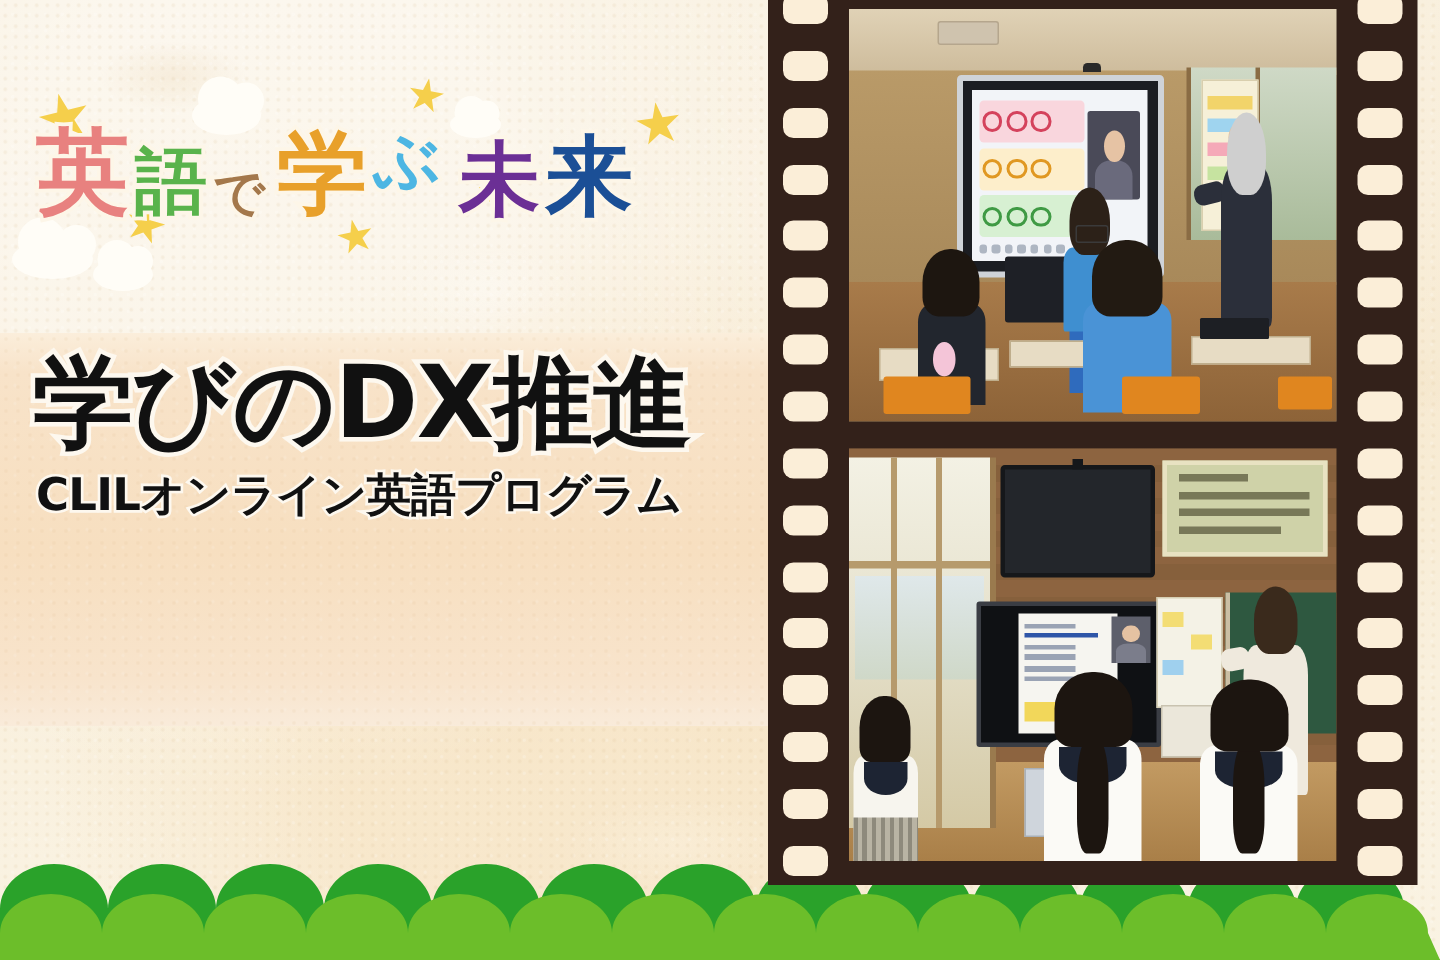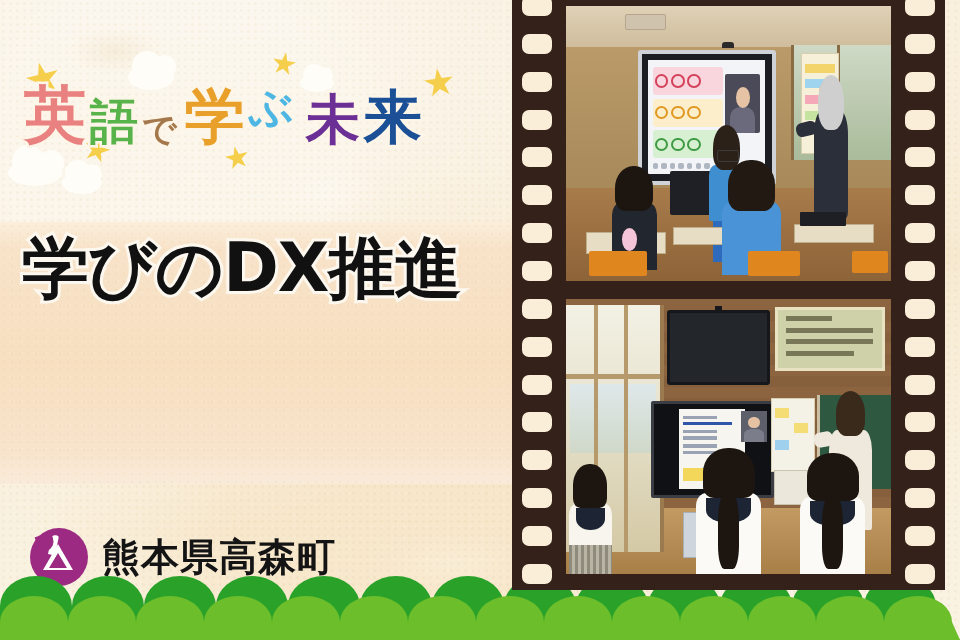--- a/index.html
+++ b/index.html
@@ -478,31 +478,24 @@
     <span class="hc-3" style="color: rgb(232, 160, 42);">学</span>
     <span class="hc-4" style="color: rgb(77, 182, 227);">ぶ</span>
     <span class="hc-5" style="color: rgb(107, 47, 149);">未</span>
     <span class="hc-6" style="color: rgb(27, 79, 150);">来</span>
   </div>
 
   <div class="title-band">
     <div class="band-grain"></div>
     <div class="title-lines">
       <div class="title-line l1">学びのDX推進</div>
+      <div class="subtitle">CLILオンライン英語プログラム</div>
     </div>
   </div>
 
-  <div class="town-credit">
-    <div class="town-emblem">
-      <div class="mark-tri"></div>
-      <div class="mark-stroke"></div>
-      <div class="mark-notch"></div>
-    </div>
-    <div class="town-name">熊本県高森町</div>
-  </div>
 
   <div class="hills">
     <svg viewBox="0 0 960 64" preserveAspectRatio="none" aria-hidden="true">
       <g>
         <path fill="#2aa22a" d="M0,30
           a36,30 0 0 1 72,0 a36,30 0 0 1 72,0 a36,30 0 0 1 72,0
           a36,30 0 0 1 72,0 a36,30 0 0 1 72,0 a36,30 0 0 1 72,0
           a36,30 0 0 1 72,0 a36,30 0 0 1 72,0 a36,30 0 0 1 72,0
           a36,30 0 0 1 72,0 a36,30 0 0 1 72,0 a36,30 0 0 1 72,0
           a36,30 0 0 1 72,0 L960,64 L0,64 Z"></path>

